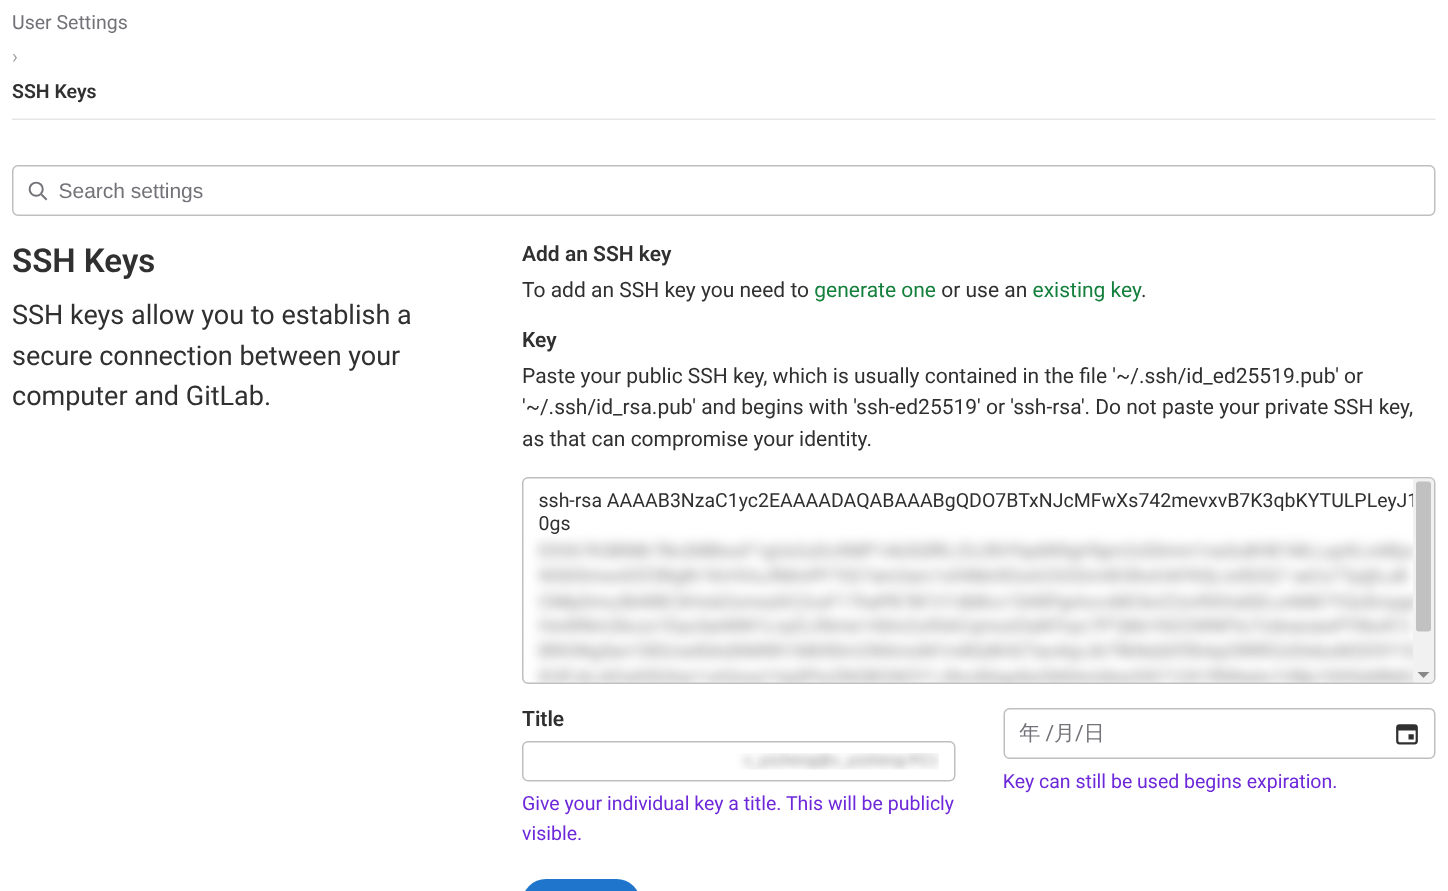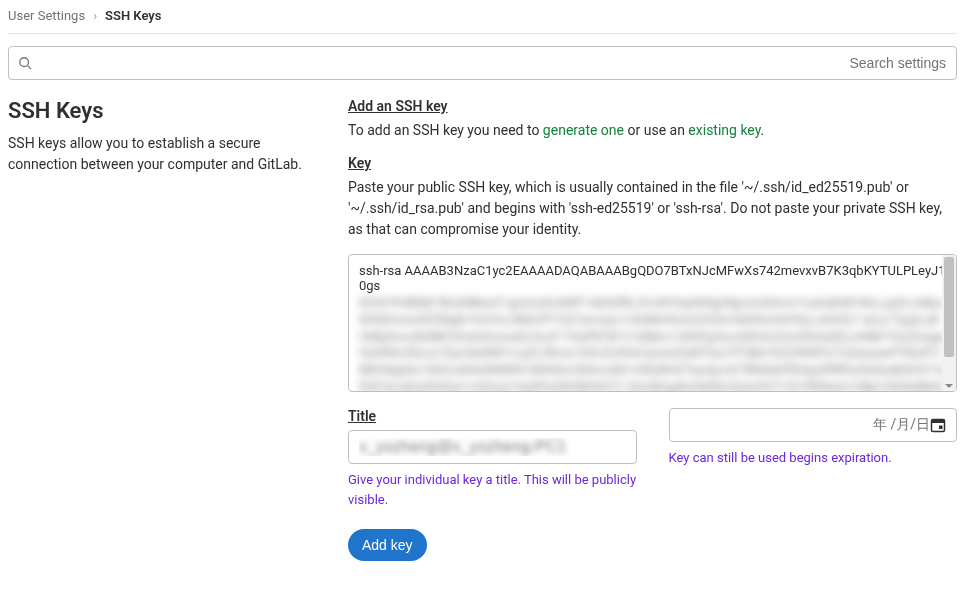--- a/index.html
+++ b/index.html
@@ -9,27 +9,28 @@
     }
     body {
       font-family: -apple-system, BlinkMacSystemFont, "Segoe UI", Roboto, "Helvetica Neue", Arial, sans-serif;
       font-size: 14px;
       color: #303030;
       background: #fff;
       padding: 4px 8px 20px 8px;
     }
     .breadcrumb {
       display: flex;
-      align-items: flex-end;
+      align-items: flex-start;
       gap: 8px;
       font-size: 13px;
       color: #737278;
       padding: 4px 0 10px 0;
       border-bottom: 1px solid #e5e5e5;
-      margin-bottom: 12px;
+      margin-bottom: 30px;
+      flex-direction: column;
     }
     .breadcrumb-sep {
       color: #a0a0a0;
     }
     .breadcrumb-current {
       font-weight: 600;
       color: #303030;
     }
     .search-wrapper {
       position: relative;
@@ -45,21 +46,20 @@
       color: #737278;
       pointer-events: none;
     }
     .search-input {
       width: 100%;
       padding: 8px 10px 8px 30px;
       border: 1px solid #bfbfbf;
       border-radius: 4px;
       font-size: 14px;
       color: #303030;
-      text-align: right;
     }
     .search-input::placeholder {
       color: #737278;
     }
     .content-row {
       display: flex;
       gap: 20px;
     }
     .left-col {
       width: 320px;
@@ -68,31 +68,30 @@
     .right-col {
       flex: 1;
     }
     h1 {
       font-size: 22px;
       font-weight: 600;
       margin-bottom: 10px;
       color: #303030;
     }
     .description {
-      font-size: 14px;
+      font-size: 18px;
       color: #303030;
       line-height: 1.5;
     }
     .field-label {
       font-weight: 600;
       font-size: 14px;
       color: #303030;
       margin-bottom: 6px;
       display: block;
-      text-decoration: underline;
     }
     .help-text {
       font-size: 14px;
       color: #303030;
       line-height: 1.5;
       margin-bottom: 14px;
     }
     .link {
       color: #15803d;
       text-decoration: none;
@@ -120,38 +119,39 @@
     .field-col {
       flex: 1;
       display: flex;
       flex-direction: column;
     }
     .text-input {
       width: 100%;
       padding: 7px 10px;
       border: 1px solid #bfbfbf;
       border-radius: 4px;
-      font-size: 16px;
+      font-size: 10px;
       margin-bottom: 6px;
       color: #303030;
+      text-align: right;
     }
     .text-input.blurred {
       color: transparent;
       text-shadow: 0 0 6px rgba(80,80,80,0.8);
     }
     .date-input {
       width: 100%;
       padding: 6px 10px;
       border: 1px solid #bfbfbf;
       border-radius: 4px;
       font-size: 14px;
       margin-bottom: 6px;
       display: flex;
       align-items: center;
-      justify-content: flex-end;
+      justify-content: space-between;
       height: 34px;
       background: #fff;
     }
     .date-placeholder {
       color: #737278;
     }
     .calendar-icon {
       width: 16px;
       height: 16px;
       color: #303030;

